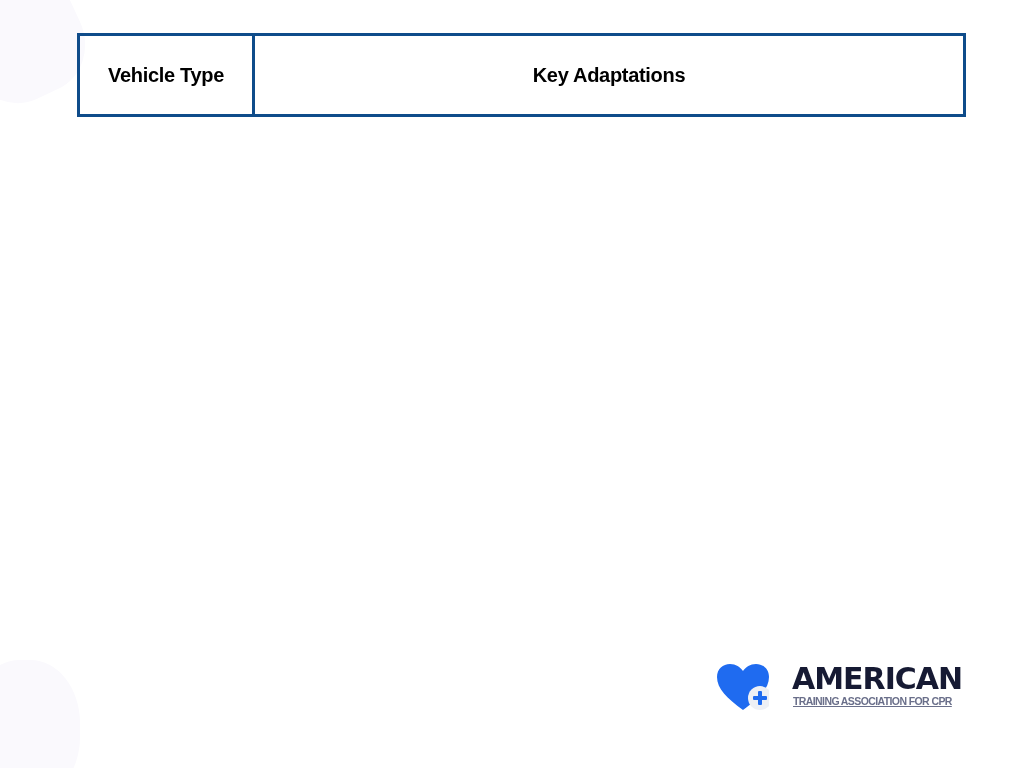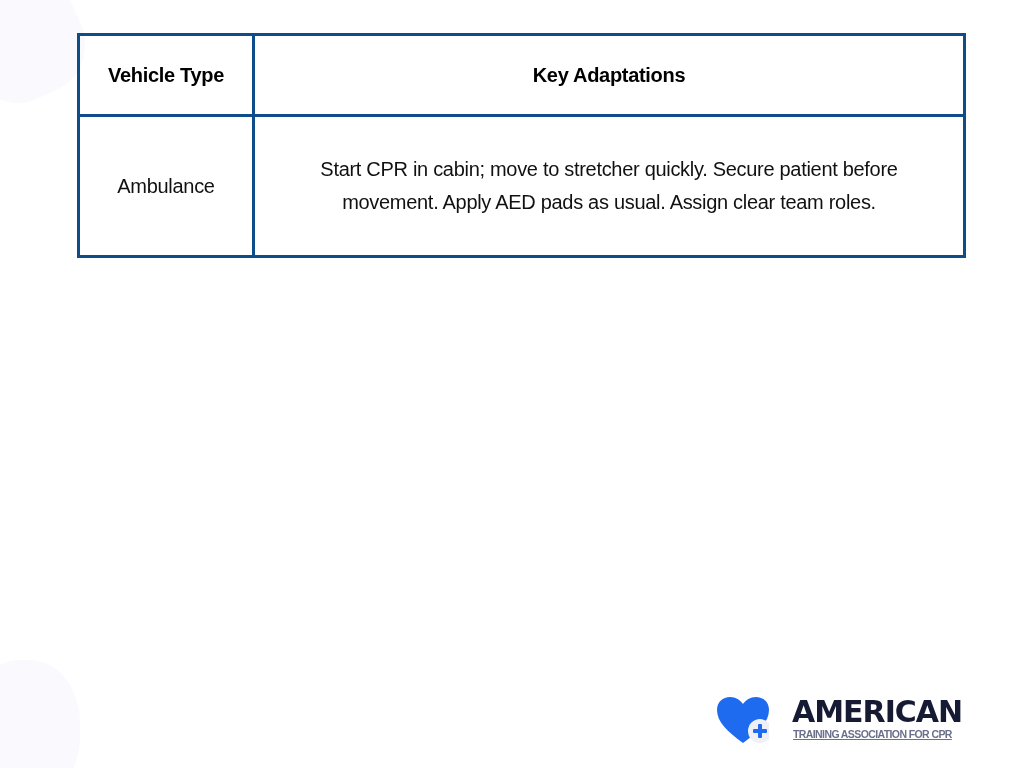--- a/index.html
+++ b/index.html
@@ -59,21 +59,21 @@
     }
     th.col1, td.col1 { width: 170px; text-align: center; }
     td.col2 { padding: 0 18px; }
     tr.r1 td { height: 156px; }
     tr.r2 td { height: 142px; }
     tr.r3 td { height: 126px; }
     tr.r4 td { height: 136px; }
     .logo {
       position: absolute;
       left: 717px;
-      top: 695px;
+      top: 662px;
       width: 280px;
       height: 52px;
     }
     .logo-heart {
       position: absolute;
       left: 0;
       top: 2px;
       width: 52px;
       height: 48px;
     }
@@ -110,24 +110,20 @@
 
 <div class="table-wrap">
   <table>
     <thead>
       <tr>
         <th class="col1">Vehicle Type</th>
         <th class="col2">Key Adaptations</th>
       </tr>
     </thead>
     <tbody>
-      <tr class="r4">
-        <td class="col1">Ambulance</td>
-        <td class="col2">Start CPR in cabin; move to stretcher quickly. Secure patient before movement. Apply AED pads as usual.  Assign clear team roles.</td>
-      </tr>
     </tbody>
   </table>
 </div>
 
 <div class="logo">
   <svg class="logo-heart" viewBox="0 0 52 48">
     <path d="M26 46 C10 34 0 25 0 13 C0 5 6 0 13 0 C19 0 23 3 26 7 C29 3 33 0 39 0 C46 0 52 5 52 13 C52 25 42 34 26 46 Z" fill="#1f6bf0"></path>
     <circle cx="43" cy="34" r="12" fill="#eef0f5"></circle>
     <rect x="41" y="27" width="4" height="14" rx="1" fill="#1f6bf0"></rect>
     <rect x="36" y="32" width="14" height="4" rx="1" fill="#1f6bf0"></rect>

